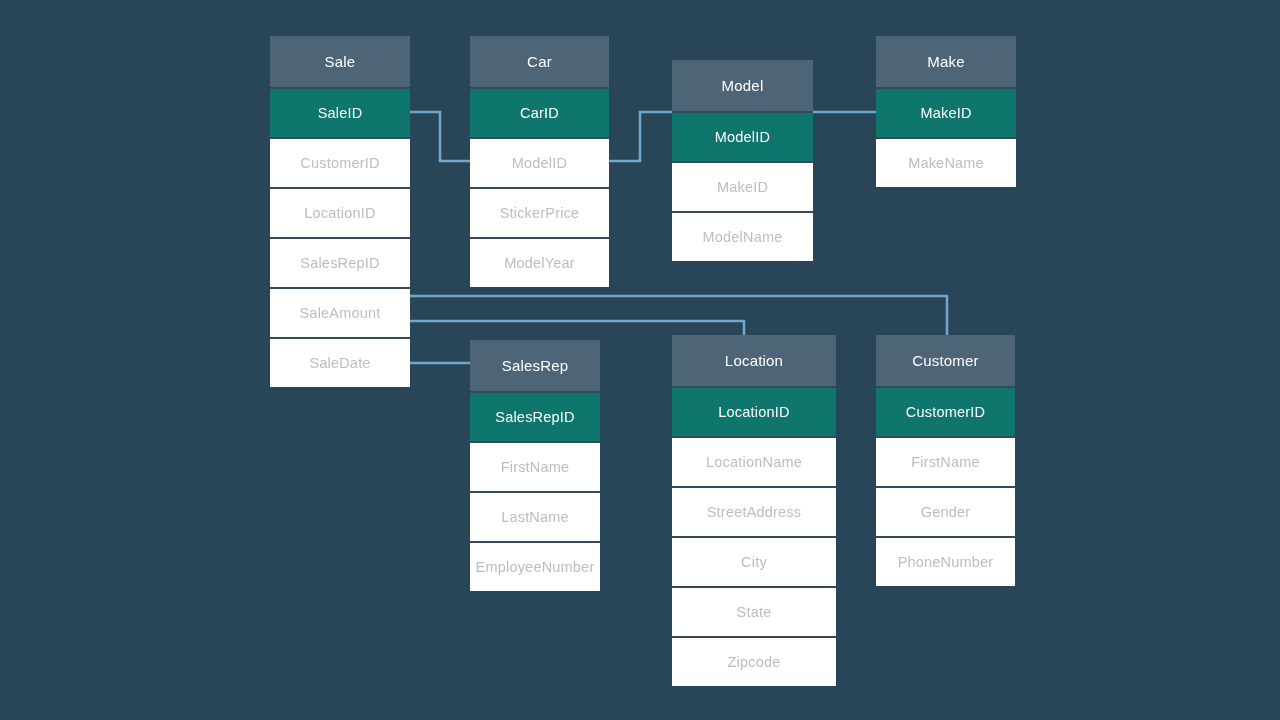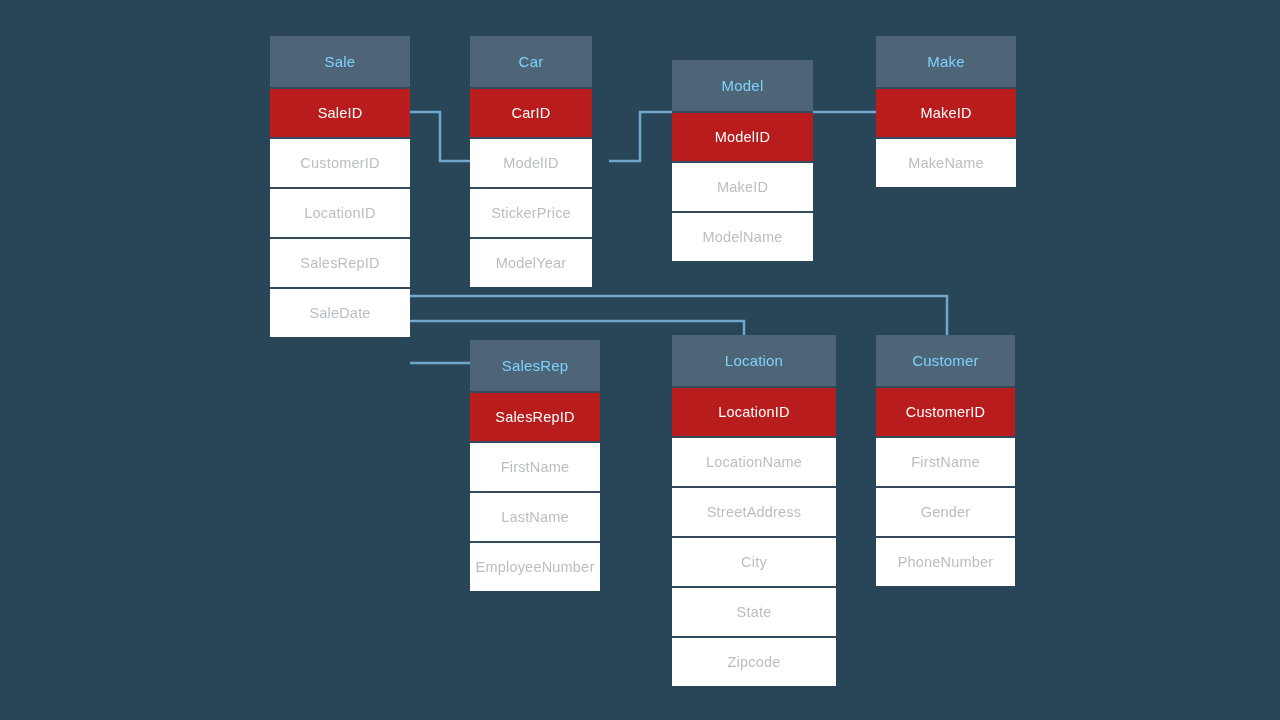--- a/index.html
+++ b/index.html
@@ -23,42 +23,42 @@
     height: 720px;
     pointer-events: none;
   }
   .entity {
     position: absolute;
     box-sizing: border-box;
   }
   .entity-header {
     height: 51px;
     background: #4e6578;
-    color: #7dd3fc;
+    color: #ffffff;
     font-size: 15px;
     display: flex;
     align-items: center;
     justify-content: center;
     letter-spacing: 0.2px;
     box-sizing: border-box;
   }
   .field {
     height: 50px;
     background: #ffffff;
     color: #b9bec3;
     font-size: 14.5px;
     display: flex;
     align-items: center;
     justify-content: center;
     border-top: 2px solid #34495c;
     box-sizing: border-box;
     letter-spacing: 0.2px;
   }
   .field.pk {
-    background: #b91c1c;
+    background: #0f766e;
     color: #ffffff;
     border-top: 2px solid #34495c;
   }
 </style>
 </head>
 <body>
 
 <div id="canvas">
 
   <svg class="edges" viewBox="0 0 1280 720" width="1280" height="720">
@@ -70,23 +70,24 @@
       <path d="M 410 363 L 470 363" fill="none" stroke="#72a7cc" stroke-width="2.5" stroke-linecap="butt" stroke-linejoin="miter"></path>
     </svg>
 
   <div id="entities-layer">
       <div class="entity" style="left: 270px; top: 36px; width: 140px;">
         <div class="entity-header">Sale</div>
         <div class="field pk">SaleID</div>
         <div class="field">CustomerID</div>
         <div class="field">LocationID</div>
         <div class="field">SalesRepID</div>
+        <div class="field">SaleAmount</div>
         <div class="field">SaleDate</div>
       </div>
-      <div class="entity" style="left: 470px; top: 36px; width: 122px;">
+      <div class="entity" style="left: 470px; top: 36px; width: 139px;">
         <div class="entity-header">Car</div>
         <div class="field pk">CarID</div>
         <div class="field">ModelID</div>
         <div class="field">StickerPrice</div>
         <div class="field">ModelYear</div>
       </div>
       <div class="entity" style="left: 672px; top: 36px; width: 141px; margin-top: 24px;">
         <div class="entity-header">Model</div>
         <div class="field pk">ModelID</div>
         <div class="field">MakeID</div>

